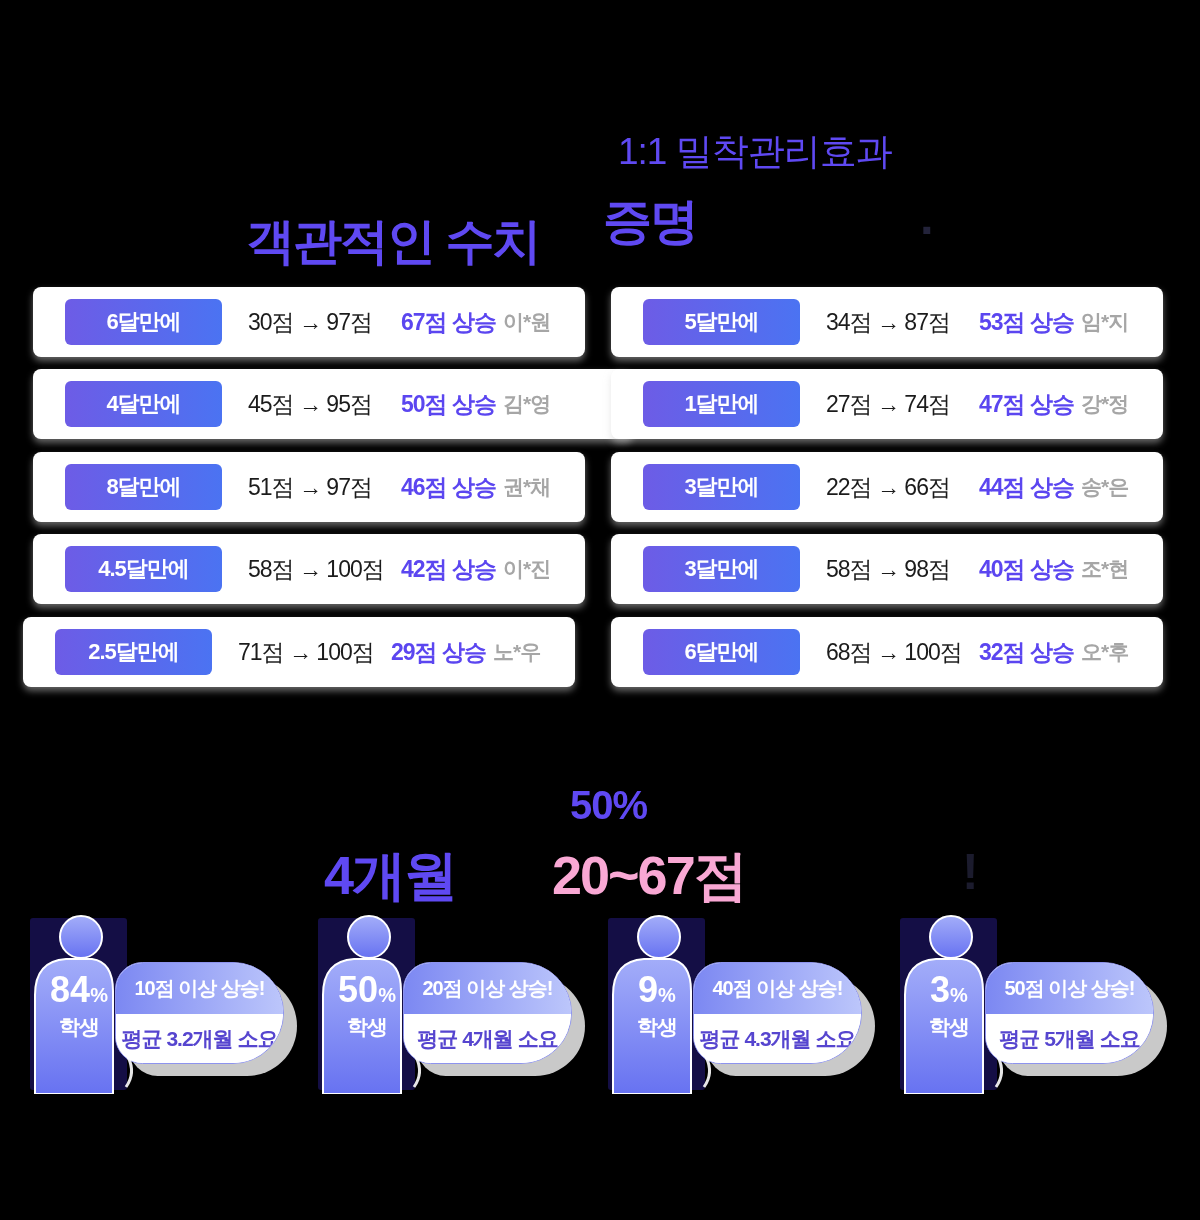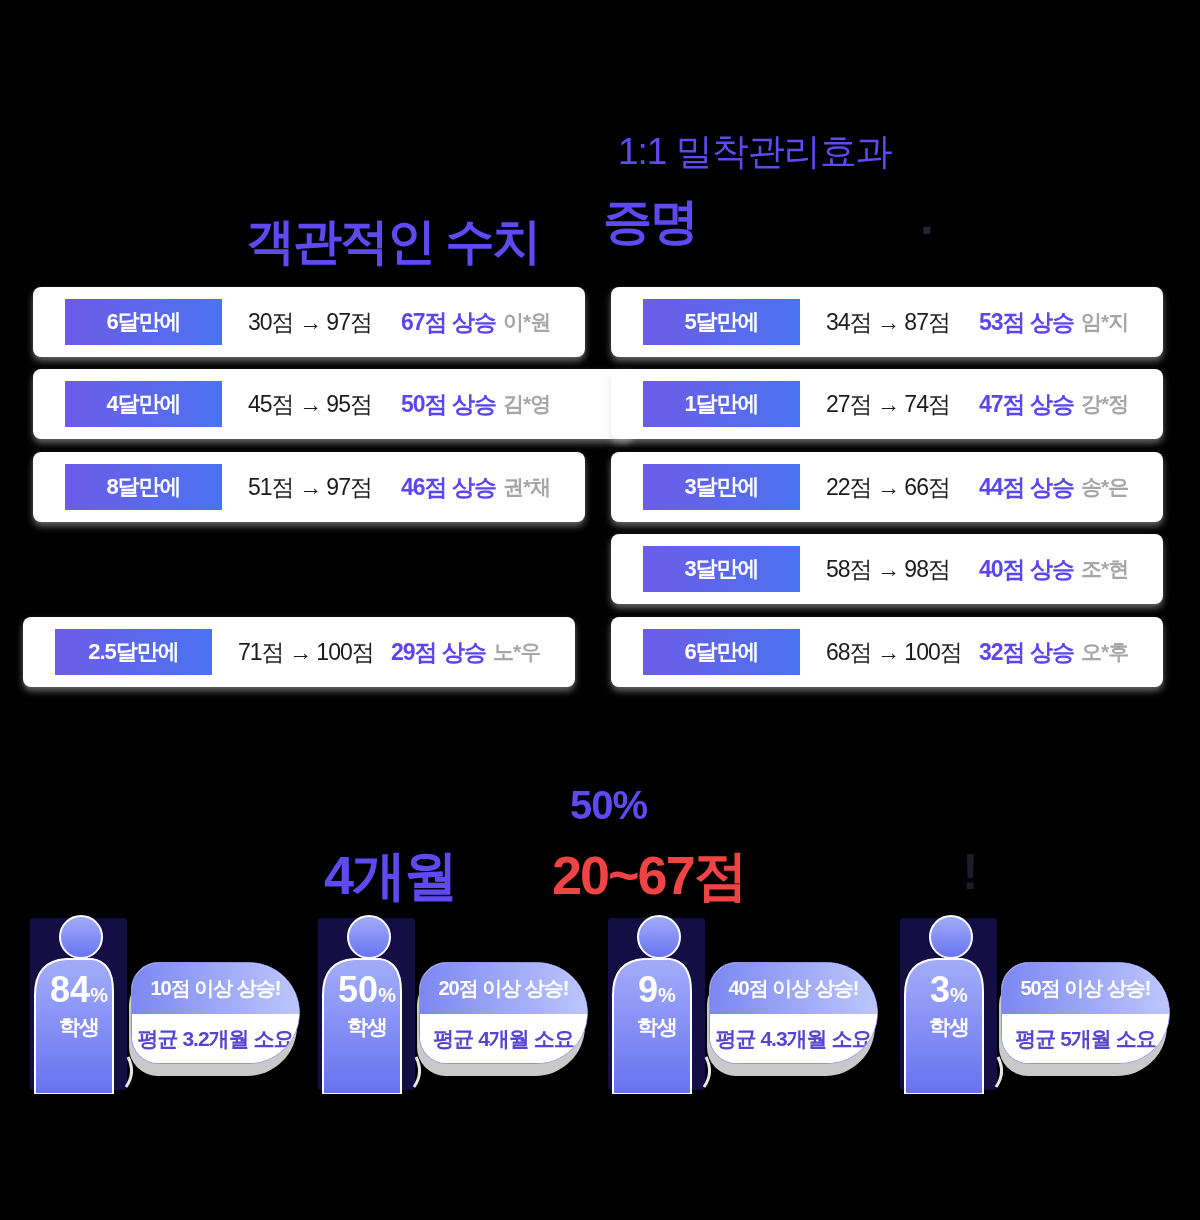--- a/index.html
+++ b/index.html
@@ -9,45 +9,45 @@
 
   
   .hl1{top:127px;left:610px;font-size:37px;font-weight:400;color:#5f49f2;letter-spacing:-1px;white-space:nowrap;margin-left:8px;}
   .hl2a{top:189px;left:246px;font-size:49px;font-weight:900;color:#5f49f2;letter-spacing:-2px;white-space:nowrap;margin-top:20px;}
   .hl2b{top:189px;left:603px;font-size:49px;font-weight:900;color:#5f49f2;letter-spacing:-2px;white-space:nowrap;}
   .hl2p{top:189px;left:920px;font-size:49px;font-weight:900;color:#23233a;white-space:nowrap;}
 
   
   .row-card{position:absolute;width:552px;height:70px;background:#fff;border-radius:8px;
             box-shadow:0 4px 7px rgba(205,205,205,.5);}
-  .badge{position:absolute;left:32px;top:12px;width:157px;height:46px;border-radius:0;
+  .badge{position:absolute;left:32px;top:12px;width:157px;height:46px;border-radius:6px;
          background:linear-gradient(90deg,#6d5ce6,#4b73f2);
          display:flex;align-items:center;justify-content:center;
          color:#fff;font-size:22px;font-weight:700;letter-spacing:-1px;}
   .score{position:absolute;left:215px;top:50%;transform:translateY(-50%);
          font-size:23px;font-weight:400;color:#1b1b1b;letter-spacing:-1px;white-space:nowrap;}
   .gain{position:absolute;left:368px;top:50%;transform:translateY(-50%);
         font-size:23px;font-weight:800;color:#5b46f0;letter-spacing:-1px;white-space:nowrap;}
   .uname{position:absolute;left:470px;top:50%;transform:translateY(-50%);
         font-size:21px;font-weight:700;color:#a6a6a6;letter-spacing:-1px;white-space:nowrap;}
 
   
   .stat1{top:783px;left:570px;font-size:40px;font-weight:900;color:#5f49f2;letter-spacing:-1px;}
   .stat2{top:840px;left:324px;font-size:54px;font-weight:900;color:#5f49f2;letter-spacing:-2px;}
-  .stat3{top:840px;left:552px;font-size:54px;font-weight:900;color:#ef4444;letter-spacing:-2px;}
+  .stat3{top:840px;left:552px;font-size:54px;font-weight:900;color:#f9a8d4;letter-spacing:-2px;}
   .statx{top:843px;left:962px;font-size:50px;font-weight:900;color:#1b1b2d;}
 
   
   .stat-card{position:absolute;top:915px;width:292px;height:180px;}
   .navy{position:absolute;left:0;top:3px;width:97px;height:172px;background:#140e45;border-radius:3px;}
   .bubble-shadow{position:absolute;left:99px;top:61px;width:168px;height:100px;
                  border-radius:30px 52px 52px 30px;background:#c9c9c9;}
   .bubble{position:absolute;left:85px;top:47px;width:167px;height:100px;
           border-radius:28px 52px 52px 28px;border:1px solid #8d93ee;overflow:hidden;
-          display:flex;flex-direction:column;background:#fff;margin-left:16px;}
+          display:flex;flex-direction:column;background:#fff;}
   .bubble-top{height:51px;background:linear-gradient(90deg,#7c88f2,#bcc6fb);
               display:flex;align-items:center;justify-content:center;
               color:#fff;font-size:20px;font-weight:700;letter-spacing:-1px;white-space:nowrap;}
   .bubble-bottom{flex:1;background:#fff;display:flex;align-items:center;justify-content:center;
                  color:#5645cf;font-size:21px;font-weight:700;letter-spacing:-1px;white-space:nowrap;}
   .person-svg{position:absolute;left:2px;top:0;}
   .person-text{position:absolute;left:2px;top:58px;width:94px;text-align:center;color:#fff;line-height:1;}
   .pct{font-size:36px;font-weight:800;line-height:34px;}
   .pct-sign{font-size:20px;font-weight:800;}
   .plabel{font-size:21px;font-weight:600;margin-top:4px;letter-spacing:-1px;}
@@ -73,20 +73,26 @@
     <div class="score">45점 → 95점</div>
     <div class="gain">50점 상승</div>
     <div class="uname">김*영</div>
   </div>
   <div class="row-card" style="left:33px;top:452px;">
     <div class="badge">8달만에</div>
     <div class="score">51점 → 97점</div>
     <div class="gain">46점 상승</div>
     <div class="uname">권*채</div>
   </div>
+  <div class="row-card" style="left:33px;top:534px;">
+    <div class="badge">4.5달만에</div>
+    <div class="score">58점 → 100점</div>
+    <div class="gain">42점 상승</div>
+    <div class="uname">이*진</div>
+  </div>
   <div class="row-card" style="left:23px;top:617px;">
     <div class="badge">2.5달만에</div>
     <div class="score">71점 → 100점</div>
     <div class="gain">29점 상승</div>
     <div class="uname">노*우</div>
   </div>
 
   <div class="row-card" style="left:611px;top:287px;">
     <div class="badge">5달만에</div>
     <div class="score">34점 → 87점</div>

